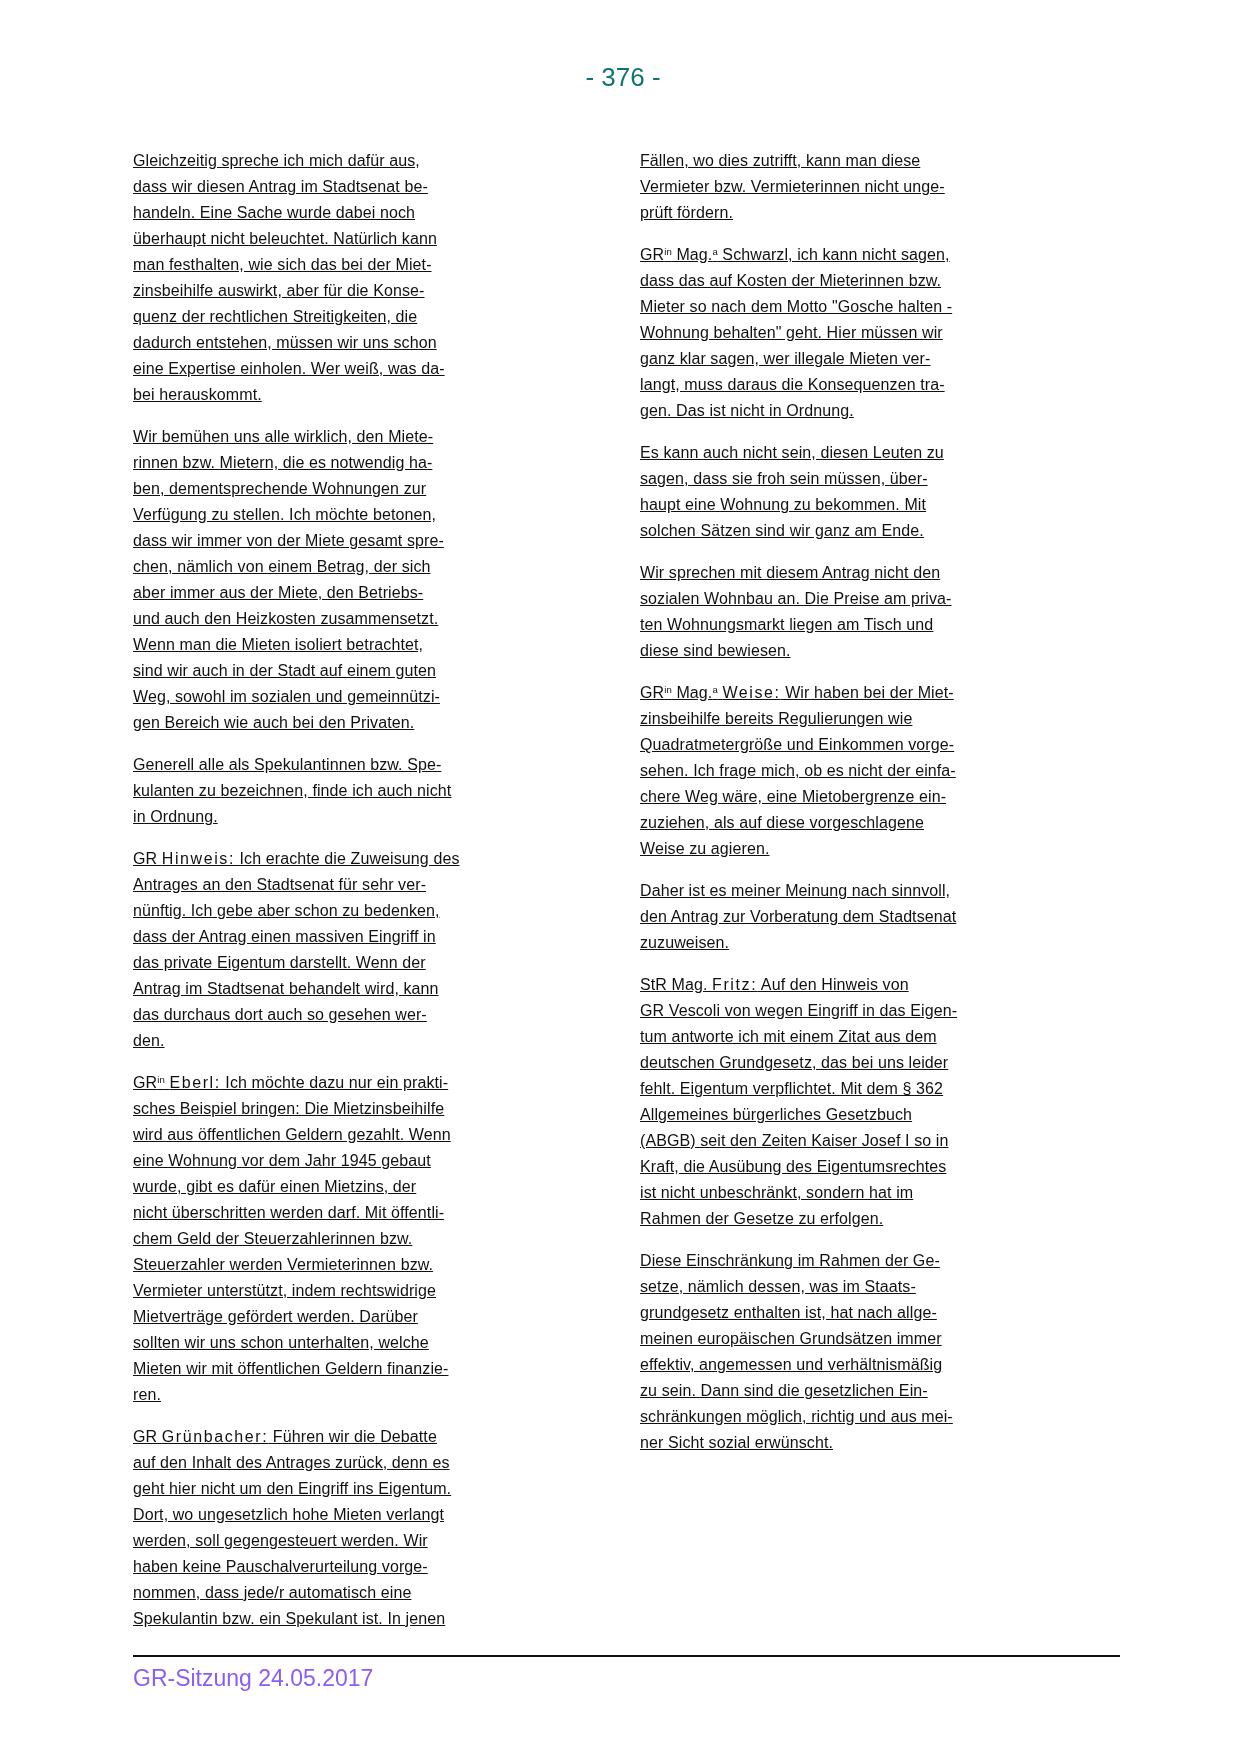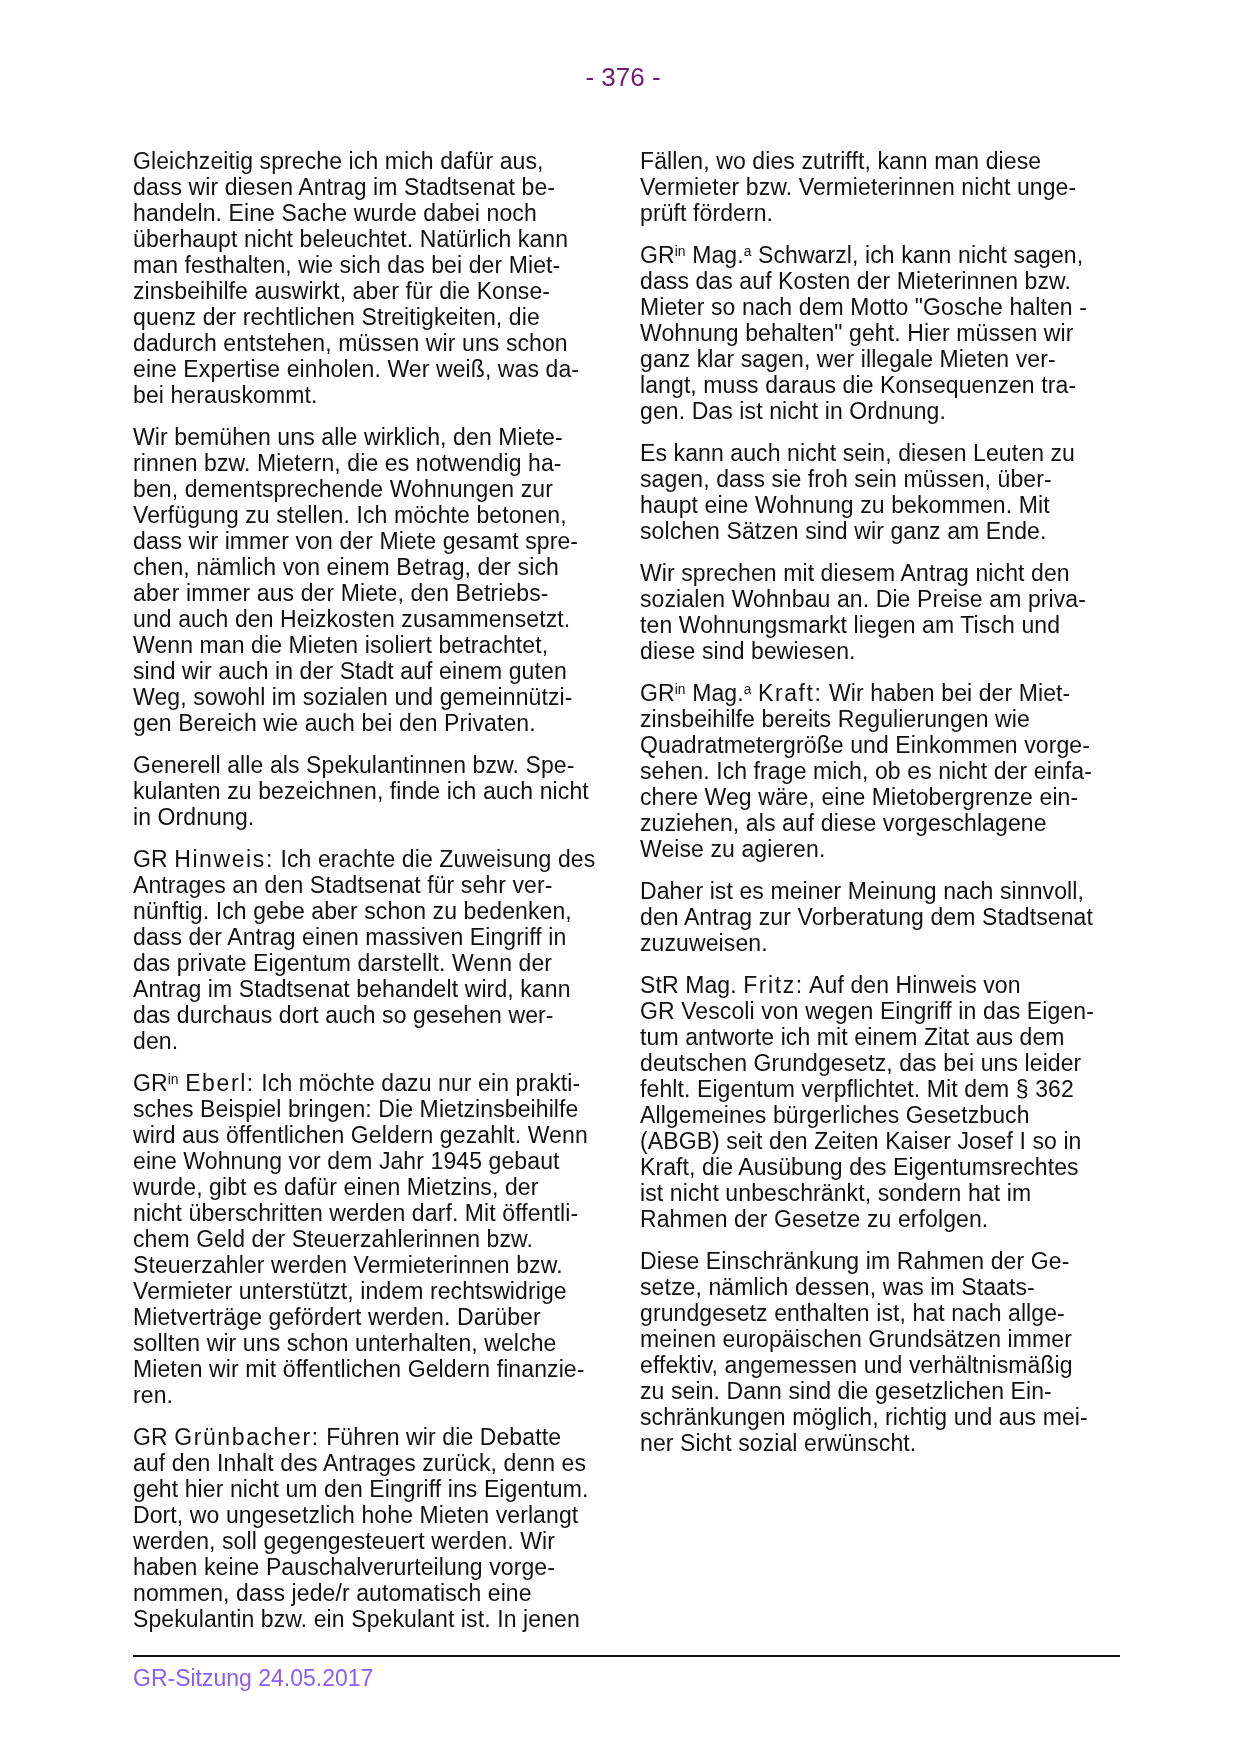--- a/index.html
+++ b/index.html
@@ -18,40 +18,41 @@
     overflow: hidden;
   }
   .page-number {
     position: absolute;
     left: 133px;
     width: 980px;
     top: 63px;
     text-align: center;
     font-size: 26px;
     line-height: 28px;
-    color: #701a75;
+    color: #0f766e;
   }
   .columns {
     position: absolute;
     top: 148px;
     left: 0;
     width: 100%;
   }
   .col {
     position: absolute;
     top: 0;
   }
   .col-left  { left: 133px; width: 470px; }
   .col-right { left: 640px; width: 470px; }
   .para {
     margin: 0 0 16px 0;
-    font-size: 23px;
+    font-size: 16px;
     line-height: 26px;
     white-space: pre;        
     letter-spacing: 0.1px;
+    text-decoration: underline;
   }
   .para sup {
     font-size: 0.6em;
     line-height: 0;
     vertical-align: baseline;
     position: relative;
     top: -0.48em;
   }
   .para .sperr {
     letter-spacing: 1.6px;
@@ -149,21 +150,21 @@
 langt, muss daraus die Konsequenzen tra-
 gen. Das ist nicht in Ordnung.</p>
         <p class="para">Es kann auch nicht sein, diesen Leuten zu
 sagen, dass sie froh sein müssen, über-
 haupt eine Wohnung zu bekommen. Mit
 solchen Sätzen sind wir ganz am Ende.</p>
         <p class="para">Wir sprechen mit diesem Antrag nicht den
 sozialen Wohnbau an. Die Preise am priva-
 ten Wohnungsmarkt liegen am Tisch und
 diese sind bewiesen.</p>
-        <p class="para">GR<sup>in</sup> Mag.<sup>a</sup> <span class="sperr">Kraft:</span> Wir haben bei der Miet-
+        <p class="para">GR<sup>in</sup> Mag.<sup>a</sup> <span class="sperr">Weise:</span> Wir haben bei der Miet-
 zinsbeihilfe bereits Regulierungen wie
 Quadratmetergröße und Einkommen vorge-
 sehen. Ich frage mich, ob es nicht der einfa-
 chere Weg wäre, eine Mietobergrenze ein-
 zuziehen, als auf diese vorgeschlagene
 Weise zu agieren.</p>
         <p class="para">Daher ist es meiner Meinung nach sinnvoll,
 den Antrag zur Vorberatung dem Stadtsenat
 zuzuweisen.</p>
         <p class="para">StR Mag. <span class="sperr">Fritz:</span> Auf den Hinweis von

